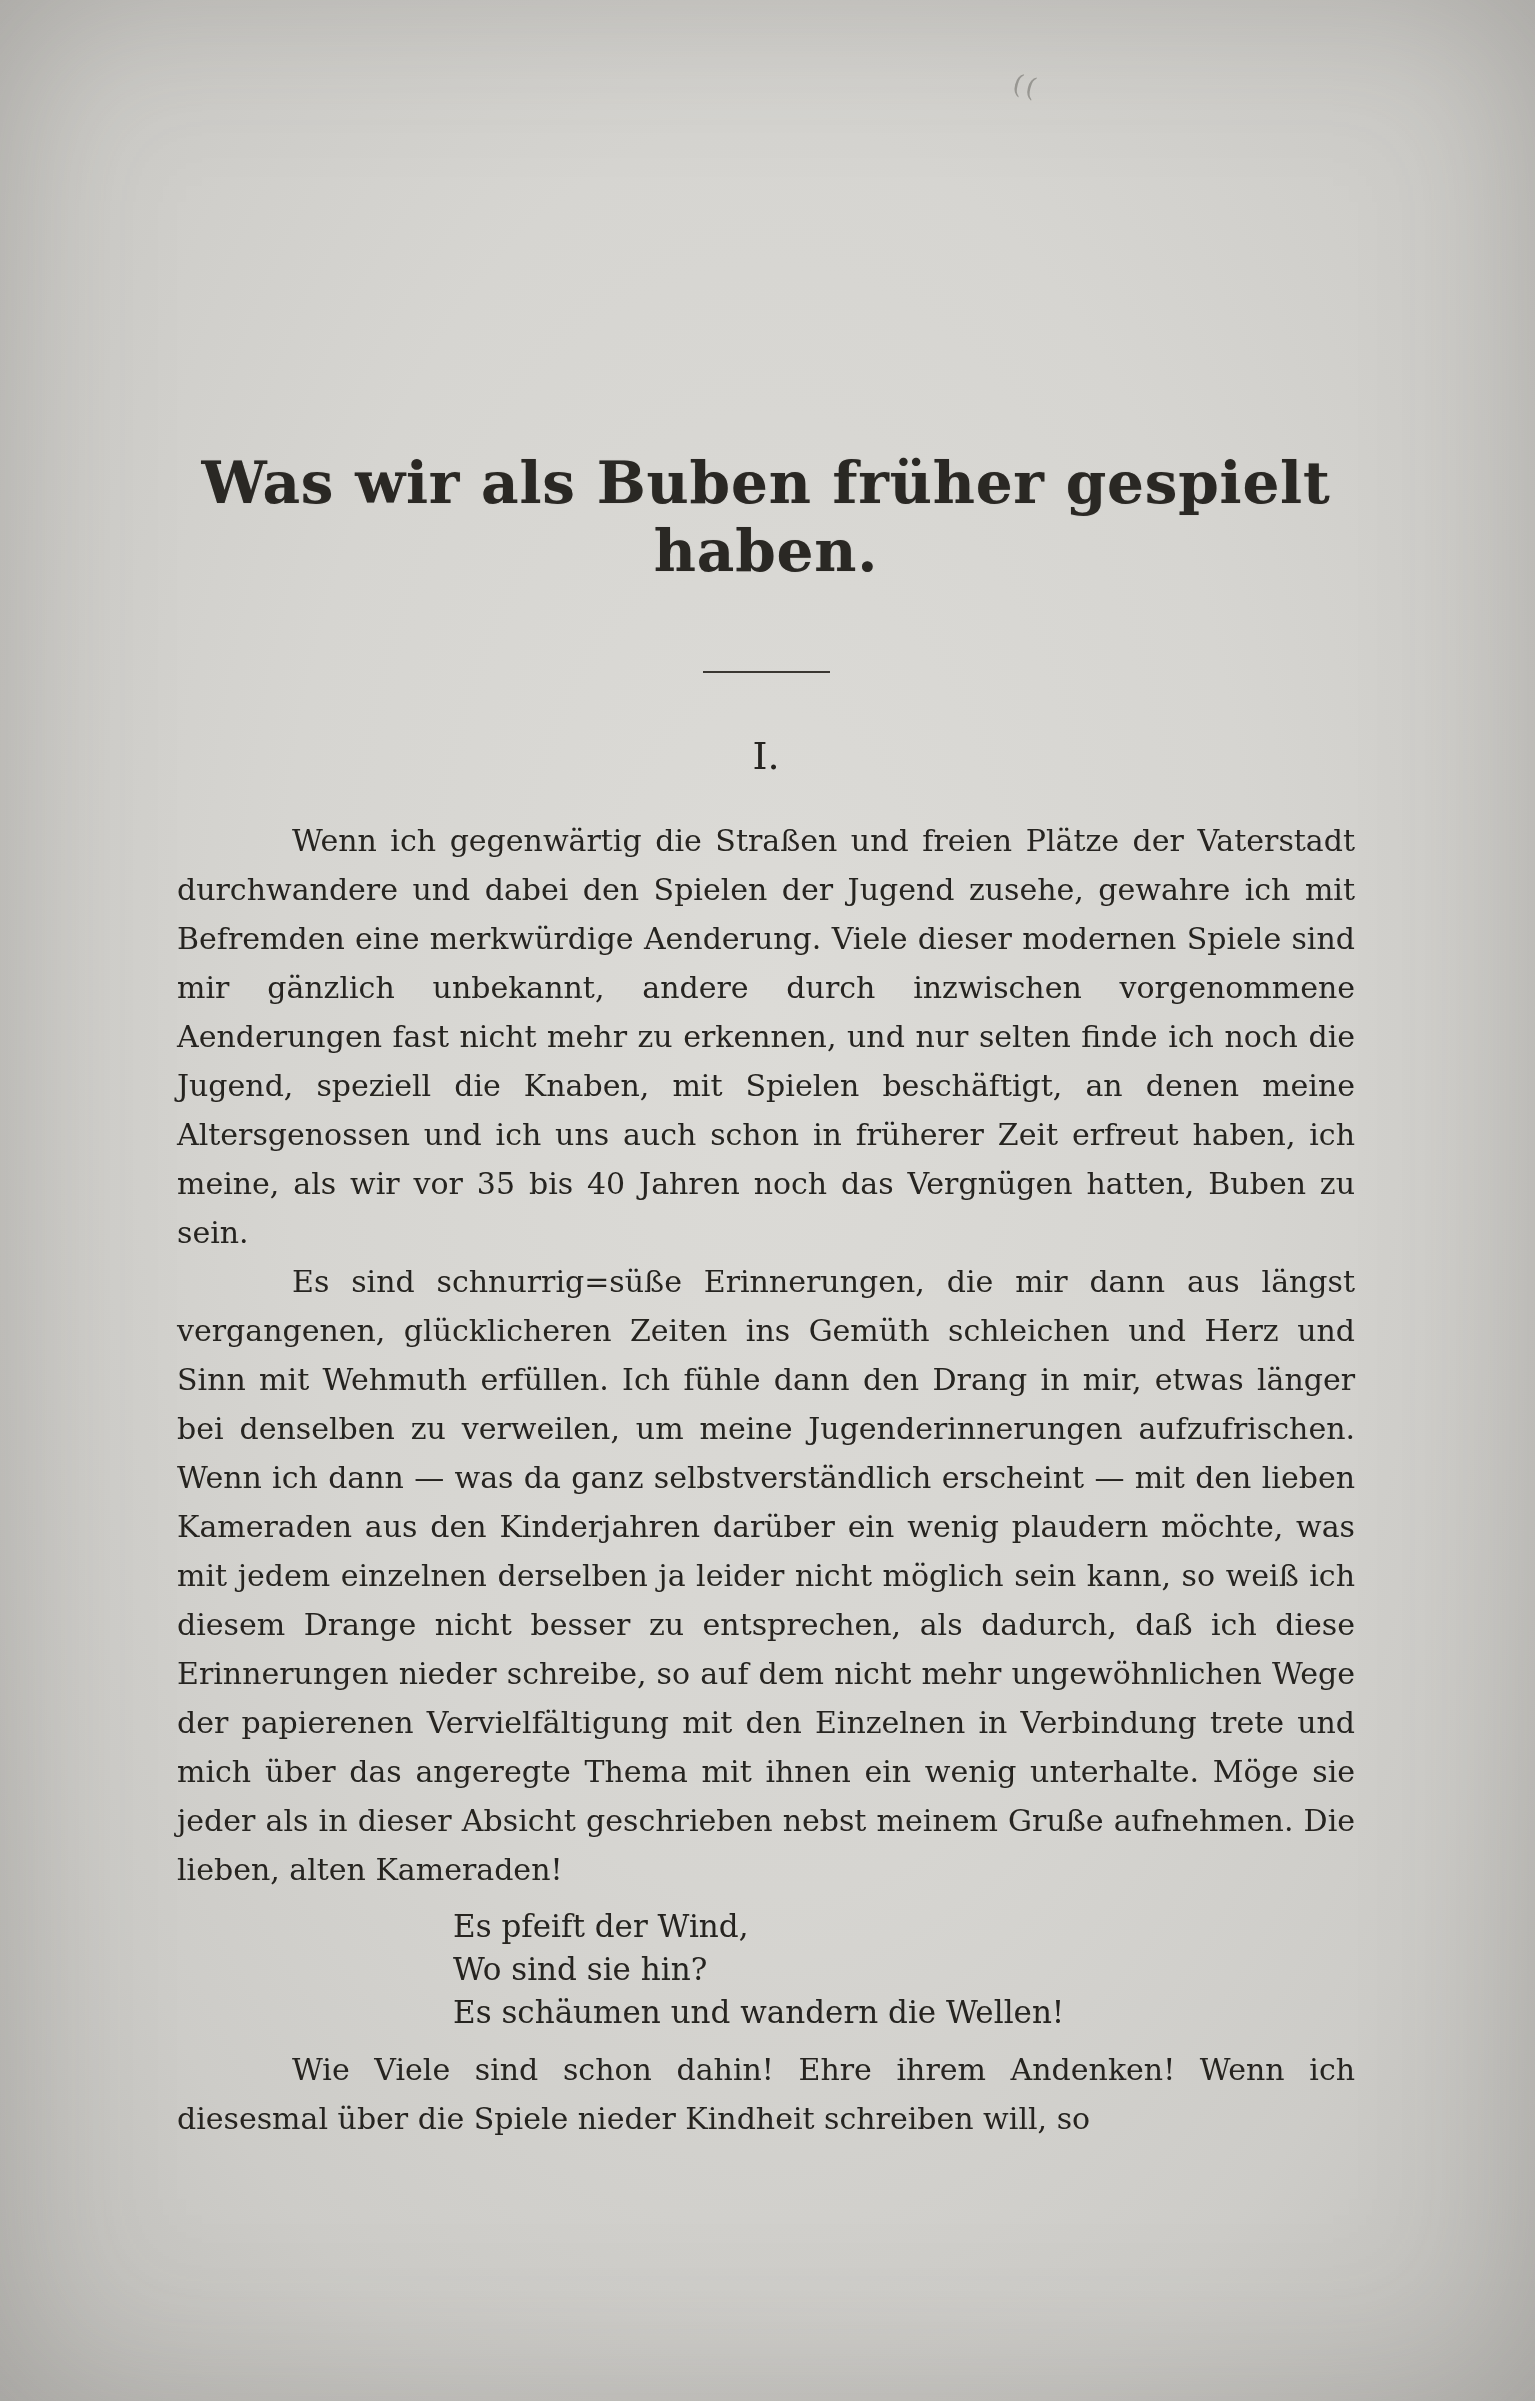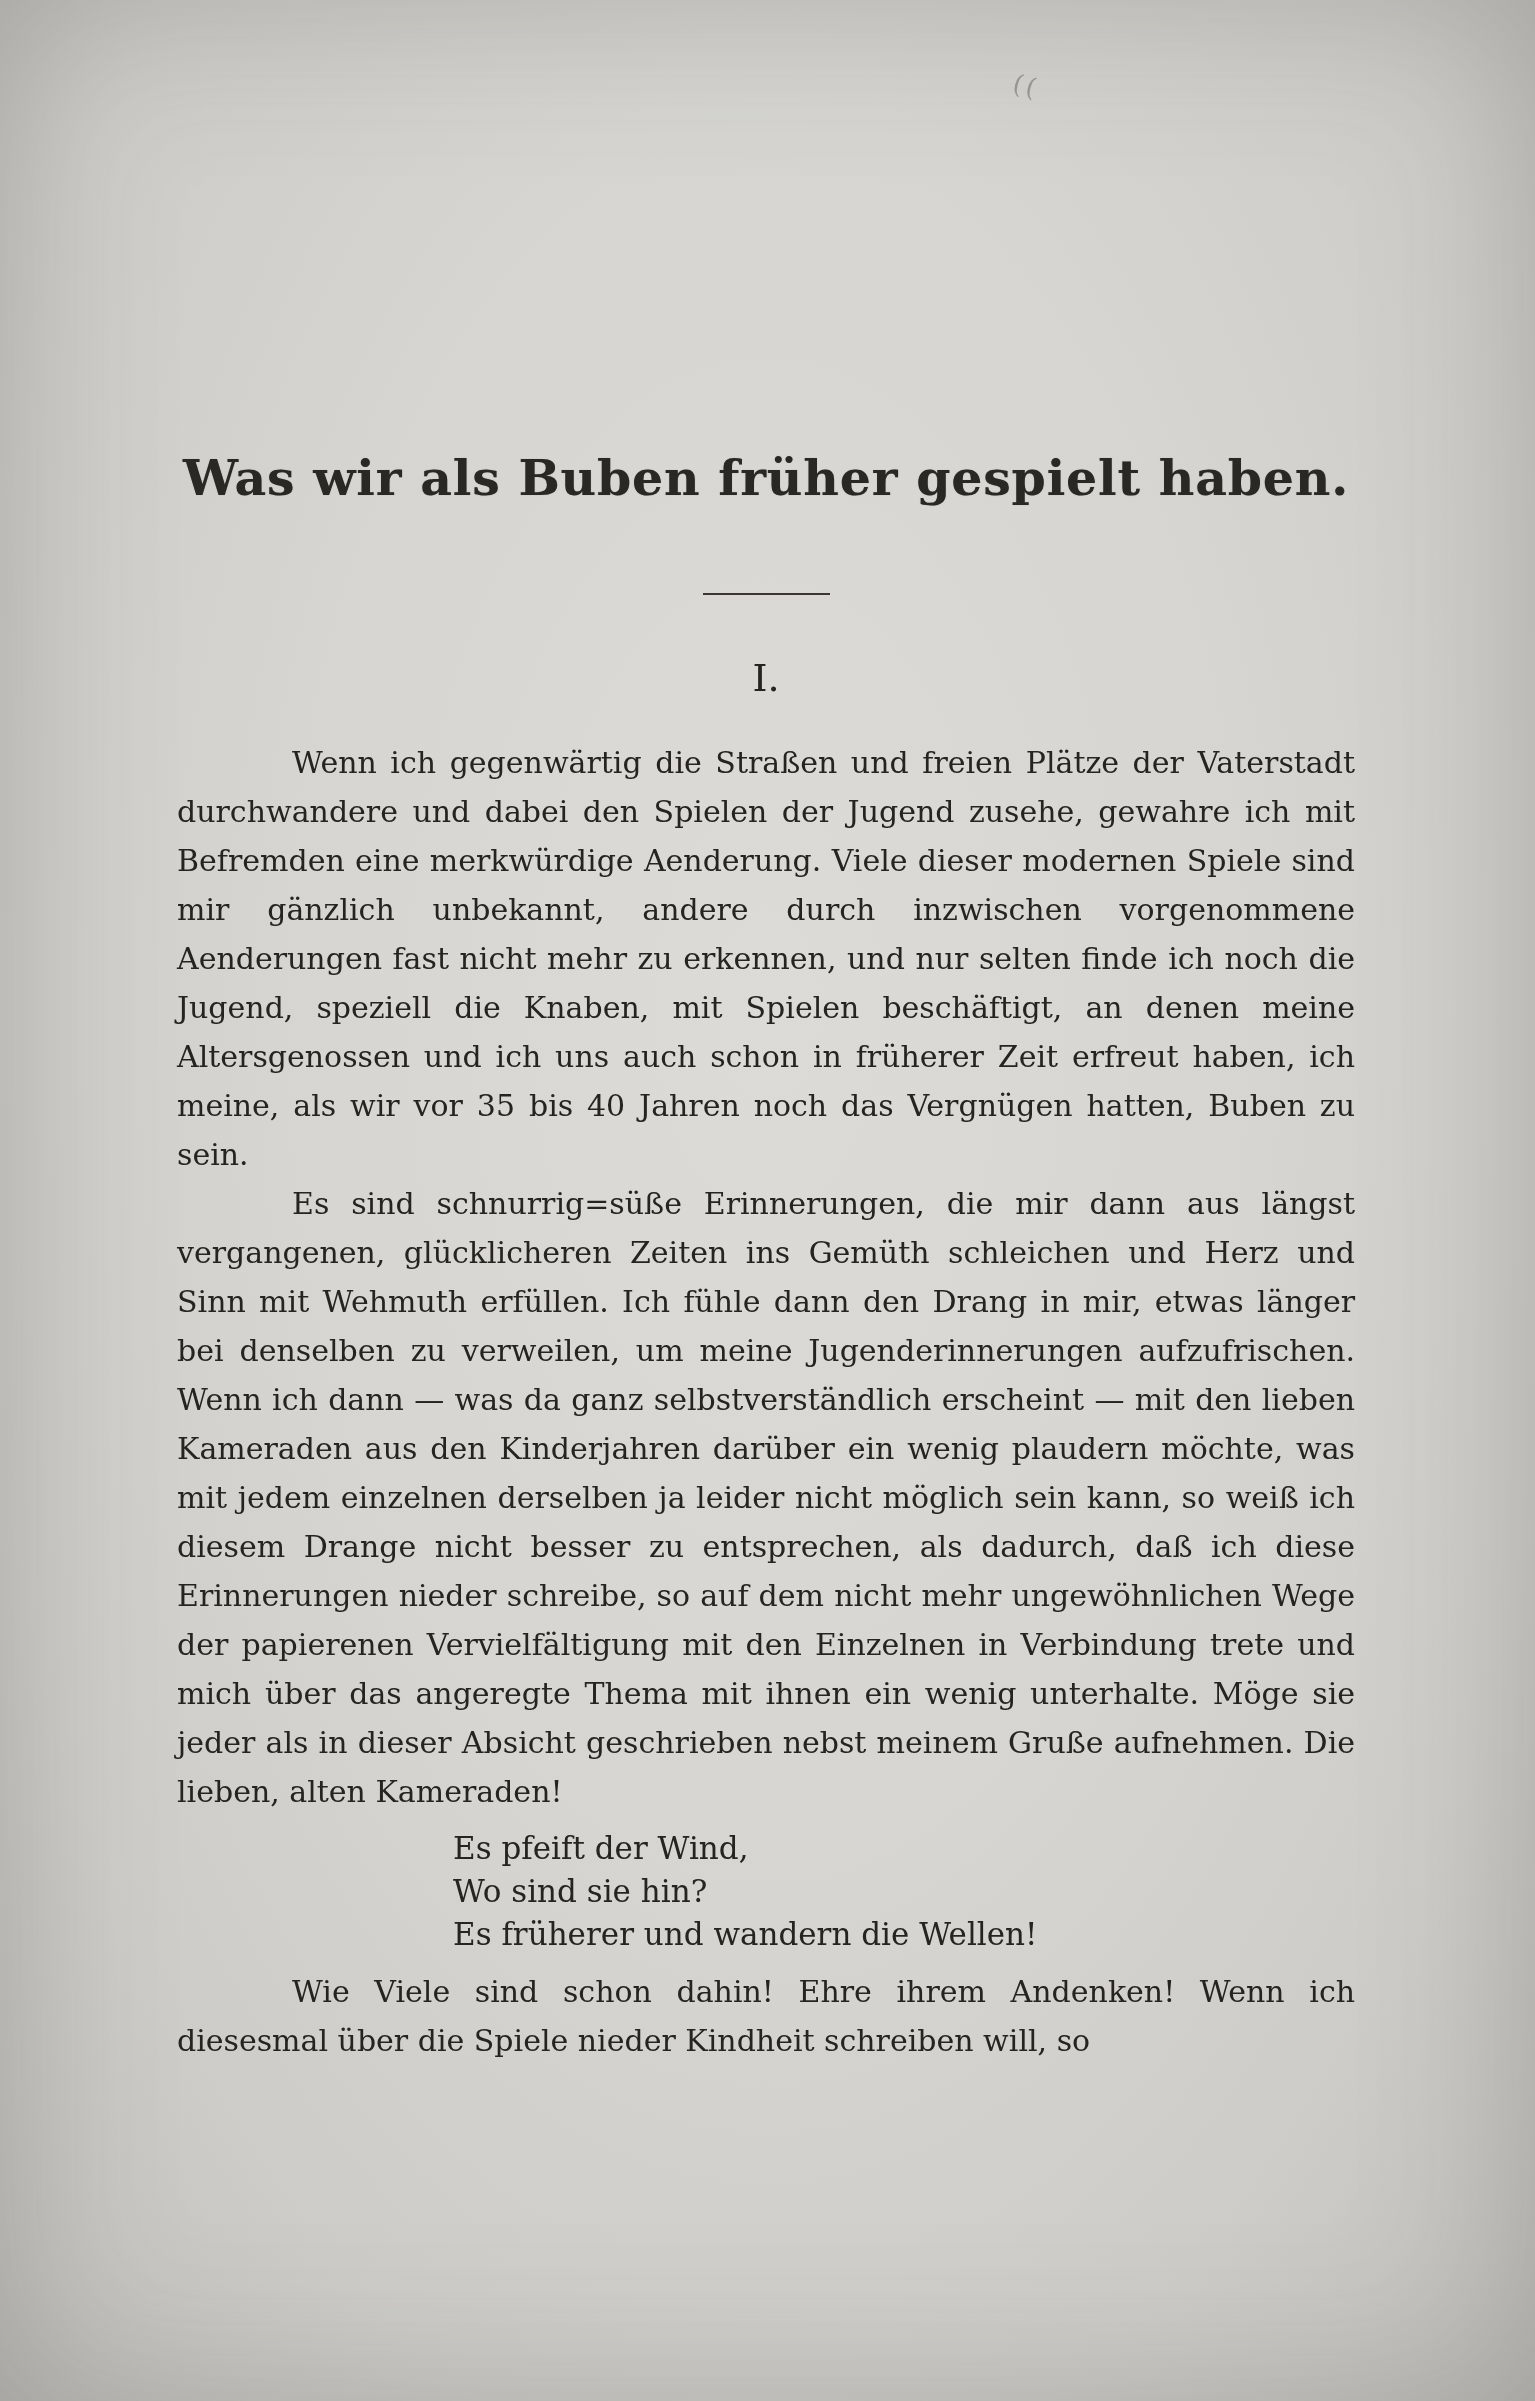--- a/index.html
+++ b/index.html
@@ -32,21 +32,21 @@
     letter-spacing: 3.1px;
     opacity: 0.8;
   }
   .content {
     position: absolute;
     left: 177px;
     width: 1178px;
     top: 449px;
   }
   .title {
-    font-size: 49px;
+    font-size: 58px;
     font-weight: bold;
     text-align: center;
     letter-spacing: 0.8px;
     margin: 0 0 86px 0;
     color: #2a2824;
     text-shadow: 0 0 0.8px rgba(40,38,34,0.35);
   }
   .divider {
     width: 127px;
     height: 2.3px;
@@ -91,20 +91,20 @@
 
     <h2 class="section-no">I.</h2>
 
     <p class="body-par">Wenn ich gegenwärtig die Straßen und freien Plätze der Vaterstadt durchwandere und dabei den Spielen der Jugend zusehe, gewahre ich mit Befremden eine merkwürdige Aenderung. Viele dieser modernen Spiele sind mir gänzlich unbekannt, andere durch inzwischen vorgenommene Aenderungen fast nicht mehr zu erkennen, und nur selten finde ich noch die Jugend, speziell die Knaben, mit Spielen beschäftigt, an denen meine Altersgenossen und ich uns auch schon in früherer Zeit erfreut haben, ich meine, als wir vor 35 bis 40 Jahren noch das Vergnügen hatten, Buben zu sein.</p>
 
     <p class="body-par">Es sind schnurrig=süße Erinnerungen, die mir dann aus längst vergangenen, glücklicheren Zeiten ins Gemüth schleichen und Herz und Sinn mit Wehmuth erfüllen. Ich fühle dann den Drang in mir, etwas länger bei denselben zu verweilen, um meine Jugenderinnerungen aufzufrischen. Wenn ich dann — was da ganz selbstverständlich erscheint — mit den lieben Kameraden aus den Kinderjahren darüber ein wenig plaudern möchte, was mit jedem einzelnen derselben ja leider nicht möglich sein kann, so weiß ich diesem Drange nicht besser zu entsprechen, als dadurch, daß ich diese Erinnerungen nieder schreibe, so auf dem nicht mehr ungewöhnlichen Wege der papierenen Vervielfältigung mit den Einzelnen in Verbindung trete und mich über das angeregte Thema mit ihnen ein wenig unterhalte. Möge sie jeder als in dieser Absicht geschrieben nebst meinem Gruße aufnehmen. Die lieben, alten Kameraden!</p>
 
     <div class="verse">
       <p class="verse-line">Es pfeift der Wind,</p>
       <p class="verse-line">Wo sind sie hin?</p>
-      <p class="verse-line">Es früherer und wandern die Wellen!</p>
+      <p class="verse-line">Es schäumen und wandern die Wellen!</p>
     </div>
 
     <p class="body-par">Wie Viele sind schon dahin! Ehre ihrem Andenken! Wenn ich diesesmal über die Spiele nieder Kindheit schreiben will, so</p>
 
   </div>
 </div>
 
 
 </body></html>

